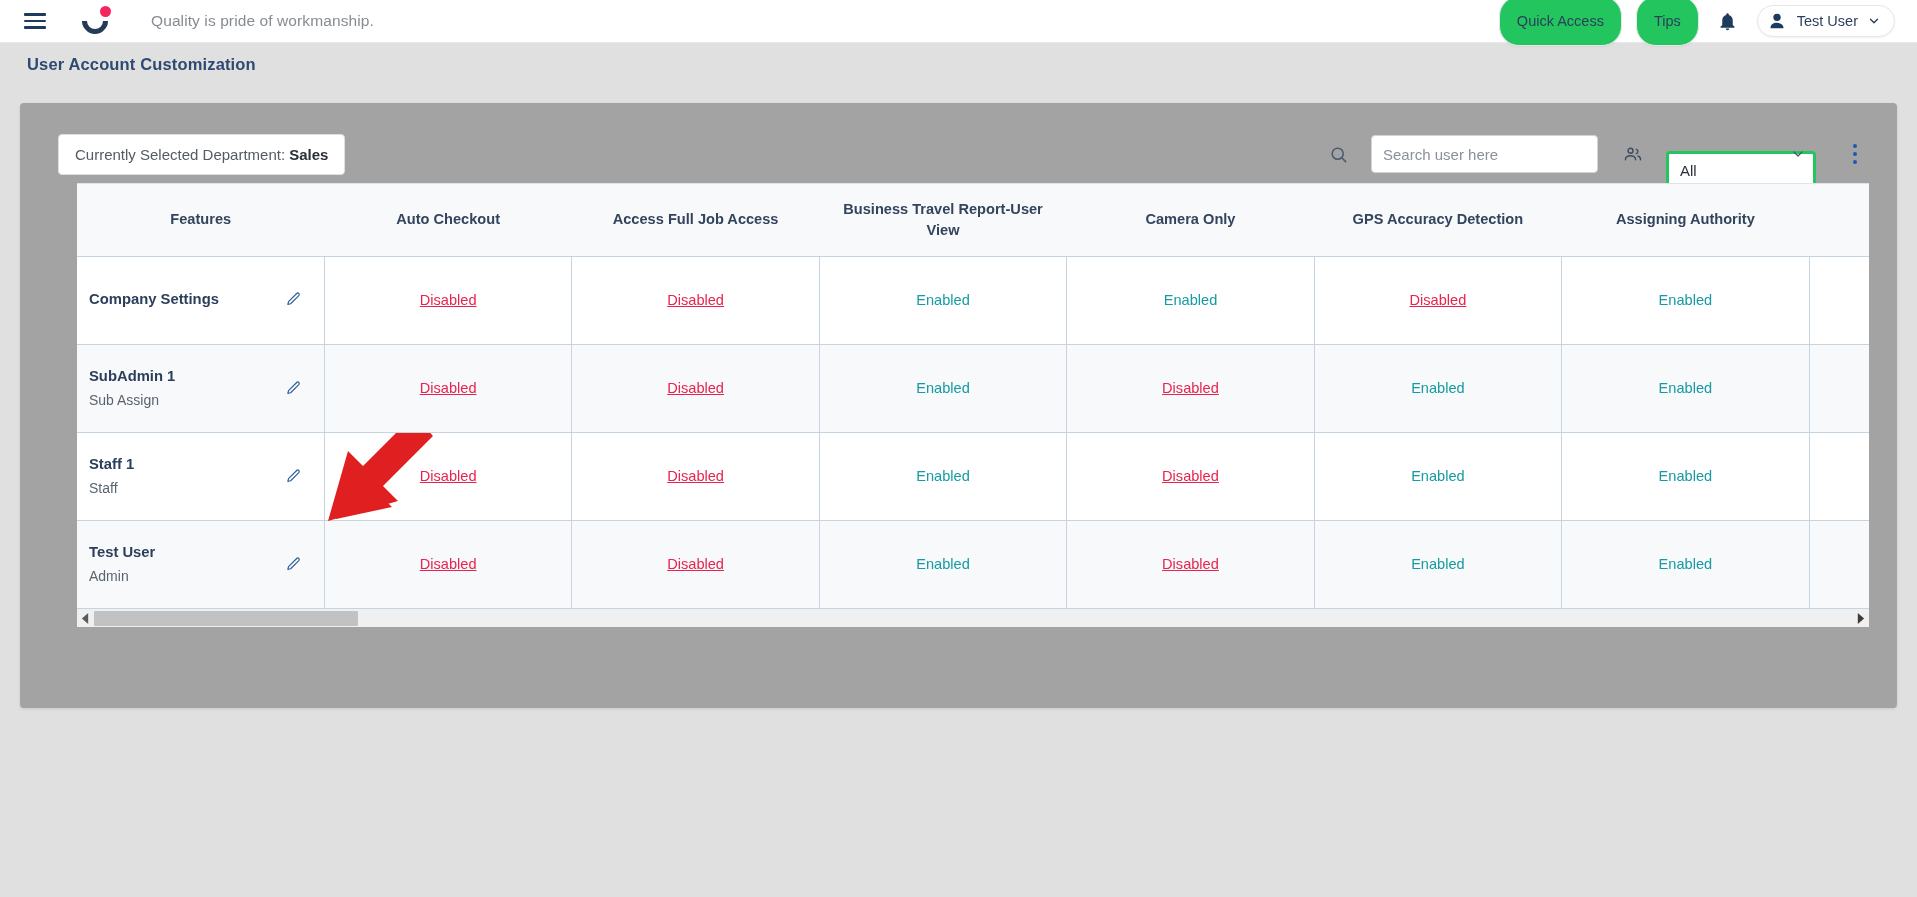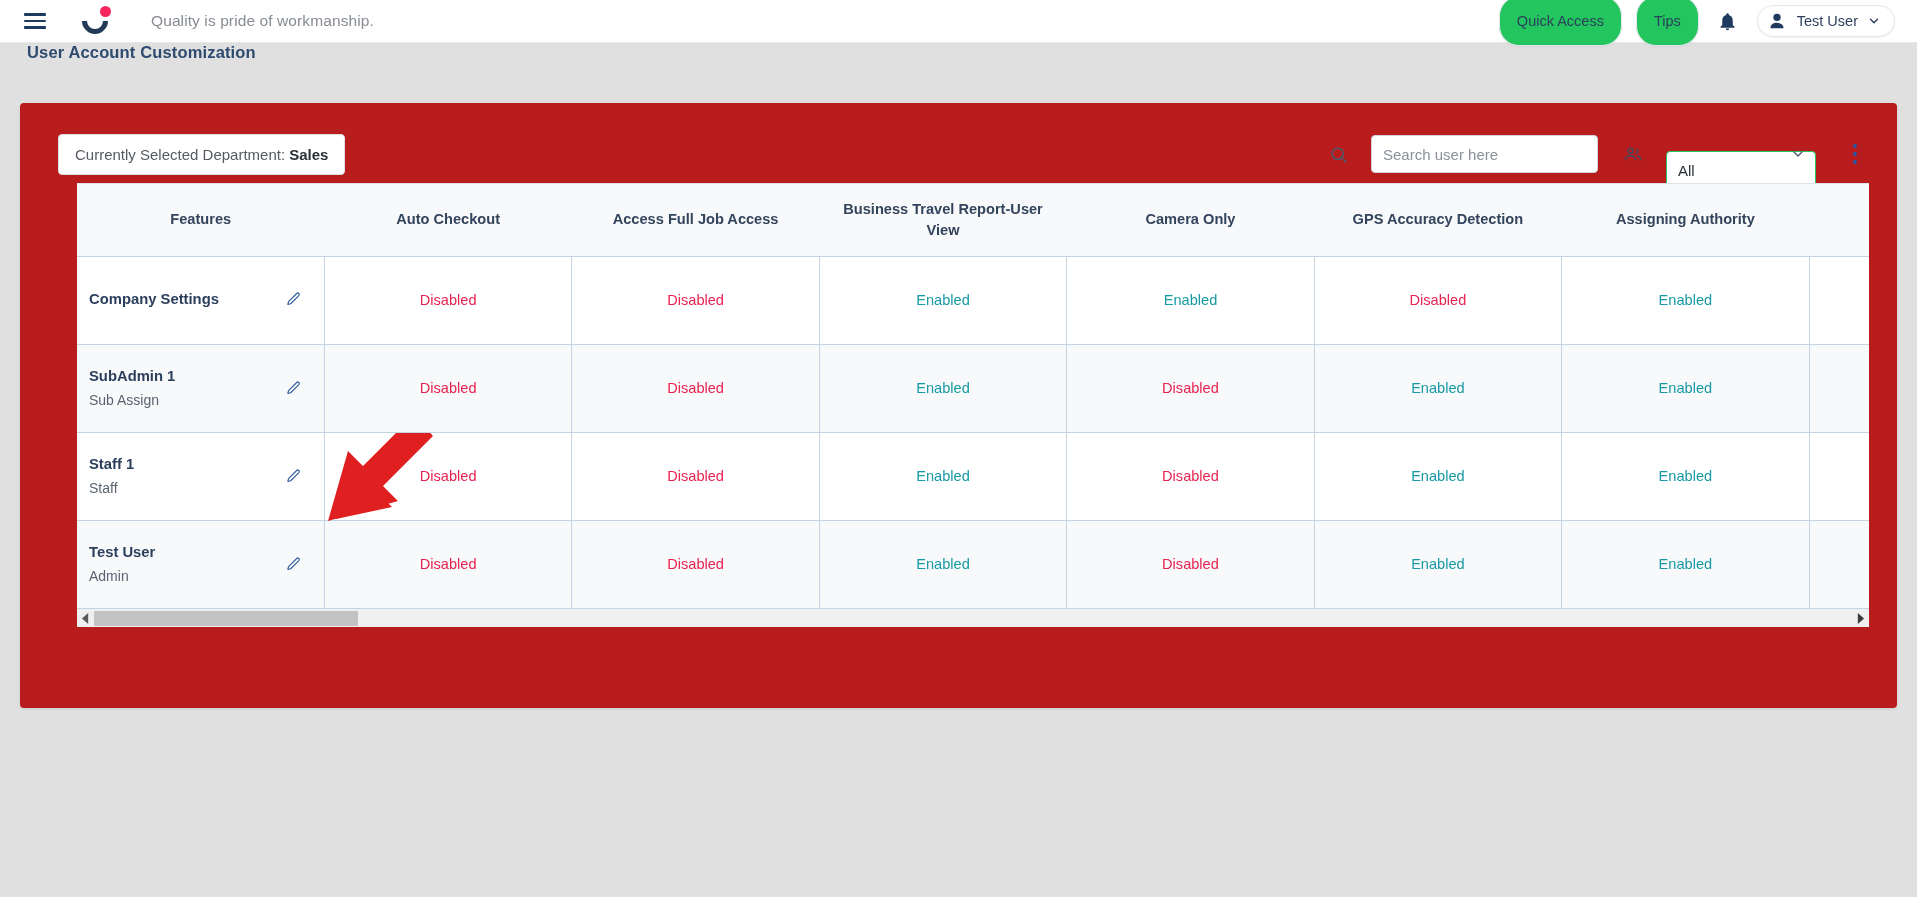--- a/index.html
+++ b/index.html
@@ -104,38 +104,39 @@
   }
   .avatar-icon { color: #1f3a5f; display: flex; align-items: center; }
   .user-name { font-size: 14.5px; color: #2b3f5c; white-space: nowrap; }
   .caret { color: #2b3f5c; display: flex; align-items: center; }
 
   
   .page-band {
     height: 42px;
     background: #e0e0e0;
     display: flex;
+    align-items: center;
     padding-left: 27px;
   }
   .page-title {
     font-size: 16.5px;
     font-weight: bold;
     color: #2e4a70;
     letter-spacing: .15px;
   }
 
   
   .page-body {
     background: #e0e0e0;
     height: calc(897px - 43px - 42px);
     padding: 18px 20px 0 20px;
   }
 
   .card {
-    background: #b91c1c;
+    background: #a3a3a3;
     border-radius: 4px;
     box-shadow: 0 1px 3px rgba(0,0,0,.10);
     height: 605px;
     padding: 22px 0 0 0;
     position: relative;
   }
 
   
   .toolbar {
     display: flex;
@@ -176,21 +177,21 @@
     outline: none;
     background: #fff;
   }
   .search-input::placeholder { color: #8a9099; }
 
   .people-icon { color: #3c4b60; display: flex; align-items: center; margin-left: 2px; }
 
   .filter-select {
     width: 150px;
     height: 38px;
-    border: 1px solid #22c55e;
+    border: 3px solid #22c55e;
     border-radius: 4px;
     padding: 0 30px 0 11px;
     font-size: 15px;
     color: #2b3038;
     background: #fff;
     font-family: "Liberation Sans", sans-serif;
     appearance: none;
     -webkit-appearance: none;
     outline: none;
     cursor: pointer;
@@ -280,21 +281,21 @@
   }
   .feature-role {
     font-size: 14px;
     color: #5a6470;
     font-weight: normal;
     line-height: 1.6;
   }
   .pencil { color: #2e5c9a; cursor: pointer; display: flex; align-items: center; flex: none; }
 
   .val-enabled { color: #169aa3; }
-  .val-disabled { color: #e8234e; }
+  .val-disabled { color: #e8234e; text-decoration: underline; }
 
   
   .w-feature { width: 205px; }
   .w-col     { width: 205px; }
   .w-bt      { width: 205px; }
 
   
   .hscroll {
     height: 19px;
     background: #f0f0f0;

